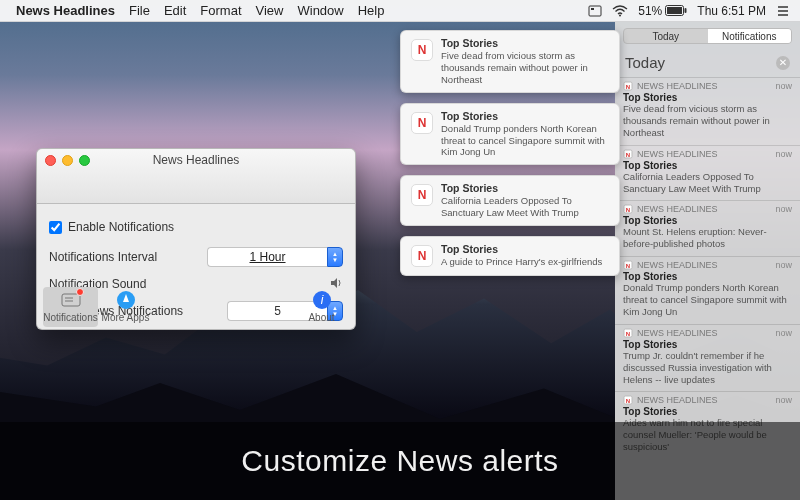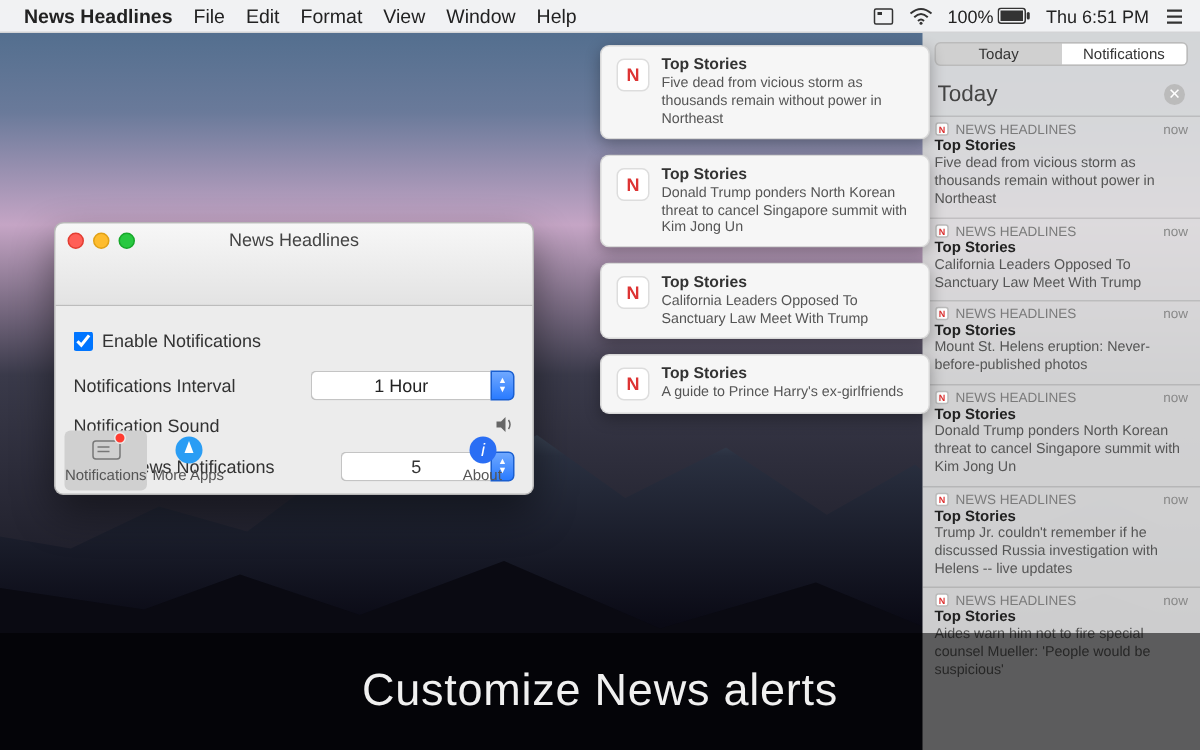--- a/index.html
+++ b/index.html
@@ -41,21 +41,21 @@
     .tool .ico { width: 22px; height: 20px; display: flex; align-items: center; justify-content: center; position: relative; margin-bottom: 2px; }
     .badge-dot { position: absolute; top: -2px; right: -2px; width: 8px; height: 8px; background: #ff3b30; border-radius: 50%; border: 1px solid #ececec; }
     .tool-right { margin-left: auto; }
     .prefs-body { padding: 12px 12px; font-size: 12px; }
     .row { display: flex; align-items: center; margin-bottom: 5px; height: 22px; }
     .row.check { margin-bottom: 8px; }
     .row .lab { flex: 1; }
     .check input { margin-right: 6px; }
     .popup { display: flex; align-items: center; }
     .popup .field { width: 120px; height: 20px; background: #fff; border: 1px solid #c4c4c4; border-right: none; border-radius: 4px 0 0 4px;
-      display: flex; align-items: center; justify-content: center; font-size: 12px; color: #222; }
+      display: flex; align-items: center; justify-content: center; font-size: 12px; color: #222; text-decoration: underline; }
     .popup .arrows, .stepper .arrows { width: 16px; height: 20px; background: linear-gradient(#6fa8ff,#2a7bff); border: 1px solid #1a5fd0; border-radius: 0 4px 4px 0;
       display: flex; flex-direction: column; align-items: center; justify-content: center; color: #fff; font-size: 6px; line-height: 6px; }
     .stepper .field { width: 100px; height: 20px; background: #fff; border: 1px solid #c4c4c4; border-right: none; border-radius: 4px 0 0 4px;
       display: flex; align-items: center; justify-content: center; font-size: 12px; }
     .spk { margin-left: 6px; color: #666; }
 
     
     .toasts { position: absolute; left: 400px; top: 30px; width: 220px; display: flex; flex-direction: column; gap: 10px; z-index: 35; }
     .toast { background: #f6f6f6; border: 1px solid rgba(0,0,0,0.12); border-radius: 6px; box-shadow: 0 3px 10px rgba(0,0,0,0.3);
       display: flex; padding: 6px 8px; font-size: 10px; color: #333; }
@@ -115,21 +115,21 @@
   </span>
   <span class="ritem">
     <svg width="16" height="12" viewBox="0 0 16 12">
         <path d="M1 4 Q8 -2 15 4" stroke="#333" fill="none" stroke-width="1.3"></path>
         <path d="M3.5 6.5 Q8 2 12.5 6.5" stroke="#333" fill="none" stroke-width="1.3"></path>
         <path d="M6 9 Q8 7 10 9" stroke="#333" fill="none" stroke-width="1.3"></path>
         <circle cx="8" cy="10.5" r="1" fill="#333"></circle>
       </svg>
   </span>
   <span class="ritem">
-    <span>100%</span>
+    <span>51%</span>
     <svg width="22" height="11" viewBox="0 0 22 11">
         <rect x="0.5" y="0.5" width="18" height="10" rx="2" fill="none" stroke="#333"></rect>
         <rect x="2" y="2" width="15" height="7" fill="#333"></rect>
         <rect x="19.5" y="3" width="2" height="5" rx="1" fill="#333"></rect>
       </svg>
   </span>
   <span class="ritem">Thu 6:51 PM</span>
   <span class="ritem">
     <svg width="14" height="12" viewBox="0 0 14 12">
         <line x1="2" y1="2" x2="12" y2="2" stroke="#333" stroke-width="1.5"></line>

